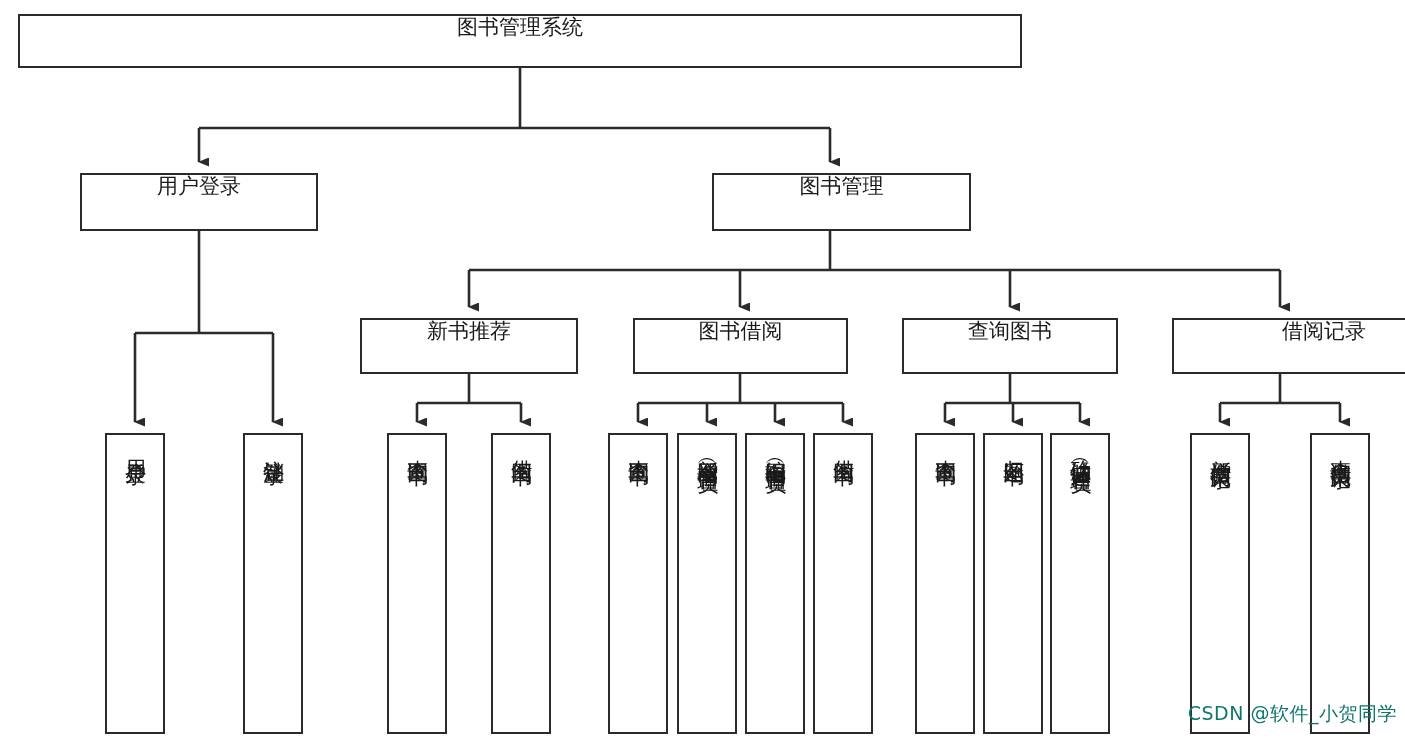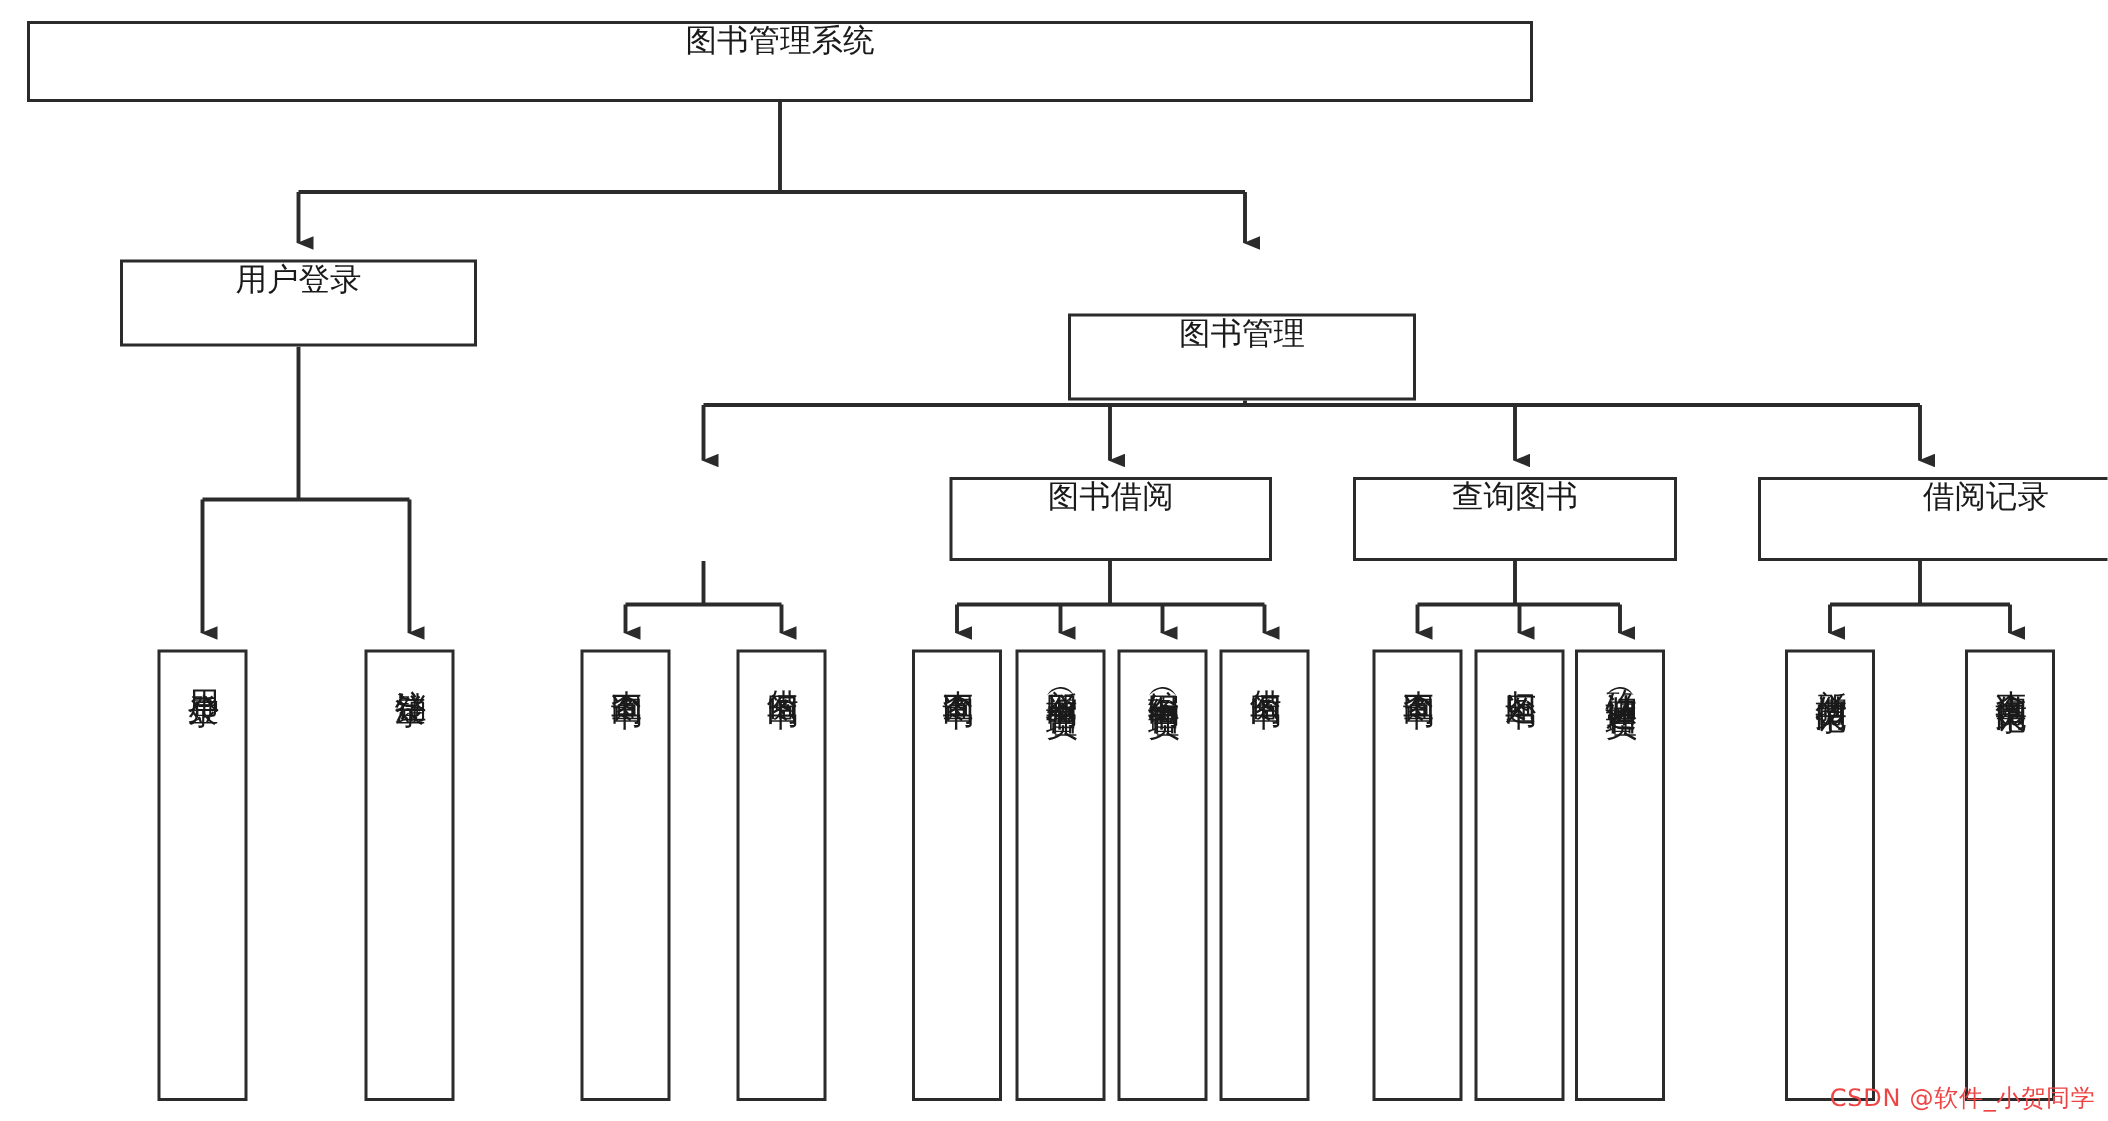--- a/index.html
+++ b/index.html
@@ -51,23 +51,23 @@
   }
   .node.vertical .label {
     writing-mode: vertical-rl;
     text-orientation: upright;
     font-size: 21px;
     letter-spacing: 2px;
   }
   #watermark {
     position: absolute;
     right: 8px;
-    bottom: 4px;
-    font-size: 16px;
-    color: #ef4444;
+    bottom: 20px;
+    font-size: 19px;
+    color: #0f766e;
     white-space: nowrap;
     letter-spacing: 0.5px;
   }
 </style>
 </head>
 <body>
 
 <div id="diagram-root">
 
   <svg class="edges" viewBox="0 0 1405 747" xmlns="http://www.w3.org/2000/svg">
@@ -123,24 +123,27 @@
   </svg>
 
   <div class="node horizontal" style="left:18px; top:14px; width:1004px; height:54px;">
     <span class="label">图书管理系统</span>
   </div>
 
   <div class="node horizontal" style="left:80px; top:173px; width:238px; height:58px;">
     <span class="label">用户登录</span>
   </div>
 
-  <div class="node horizontal" style="left:712px; top:173px; width:232px; height:58px;margin-top:36px;">
+  <div class="node horizontal" style="left:712px; top:173px; width:259px; height:58px;">
     <span class="label">图书管理</span>
   </div>
 
+  <div class="node horizontal" style="left:360px; top:318px; width:218px; height:56px;">
+    <span class="label">新书推荐</span>
+  </div>
 
   <div class="node horizontal" style="left:633px; top:318px; width:215px; height:56px;">
     <span class="label">图书借阅</span>
   </div>
 
   <div class="node horizontal" style="left:902px; top:318px; width:216px; height:56px;">
     <span class="label">查询图书</span>
   </div>
 
   <div class="node horizontal" style="left:1172px; top:318px; width:260px; height:56px;padding-left:44px;">

